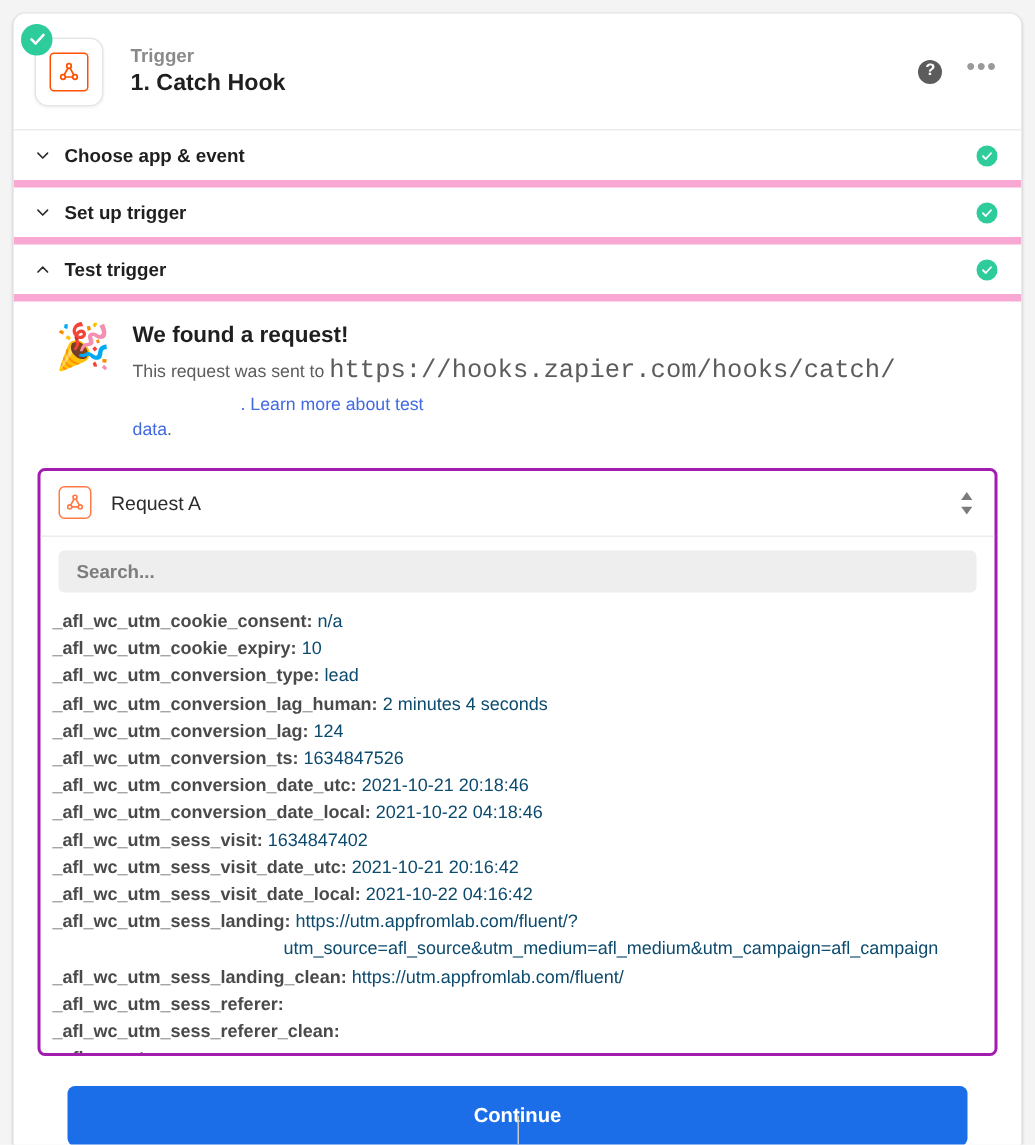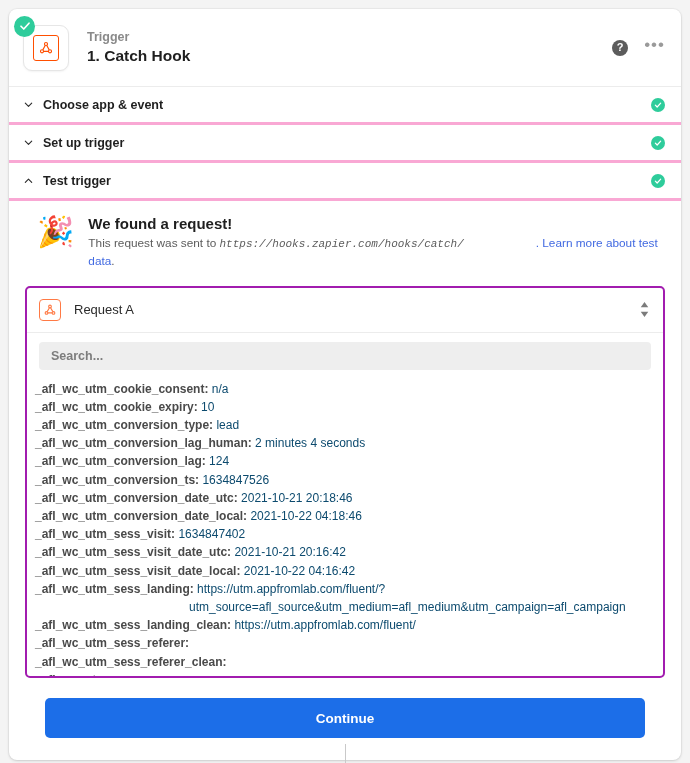--- a/index.html
+++ b/index.html
@@ -76,21 +76,21 @@
     color: #9a9a9a; font-size: 17px; letter-spacing: 1px;
     line-height: 8px; cursor: pointer; user-select: none;
     padding-bottom: 6px;
   }
 
   
   .section-row {
     display: flex; align-items: center;
     height: 38px;
     padding: 0 16px 0 14px;
-    border-bottom: 3px solid #f9a8d4;
+    border-bottom: 5px solid #f9a8d4;
     cursor: pointer;
   }
   .chev { width: 20px; flex: 0 0 auto; display: flex; align-items: center; color: #2b2b2b; }
   .chev svg { width: 11px; height: 11px; }
   .section-label {
     font-size: 12.5px; font-weight: bold; color: #1f1f1f; flex: 1 1 auto;
   }
   .section-check {
     width: 14px; height: 14px; border-radius: 50%;
     background: #2ecc9b; display: flex; align-items: center; justify-content: center;
@@ -99,21 +99,21 @@
   .section-check svg { width: 8px; height: 8px; }
 
   
   .panel { padding: 14px 16px 22px 16px; }
 
   .found-row { display: flex; align-items: flex-start; padding: 0 0 0 12px; }
   .party { font-size: 30px; line-height: 1; flex: 0 0 auto; margin-top: 2px; }
   .found-text { margin-left: 14px; flex: 1 1 auto; min-width: 0; }
   .found-title { font-size: 15px; font-weight: bold; color: #1f1f1f; margin-bottom: 3px; }
   .found-sub { font-size: 11.8px; color: #5c5c5c; line-height: 1.5; }
-  .found-sub .mono { font-family: "Liberation Mono", monospace; font-size: 11px; font-style: italic; }
+  .found-sub .mono { font-family: "Liberation Mono", monospace; font-size: 17px; }
   .found-sub .lnk { color: #4169e1; text-decoration: none; cursor: pointer; }
   .found-sub .spacer { display: inline-block; width: 72px; }
 
   
   .request-box {
     margin-top: 16px;
     border: 2px solid #a21caf;
     border-radius: 5px;
     background: #fff;
     overflow: hidden;

